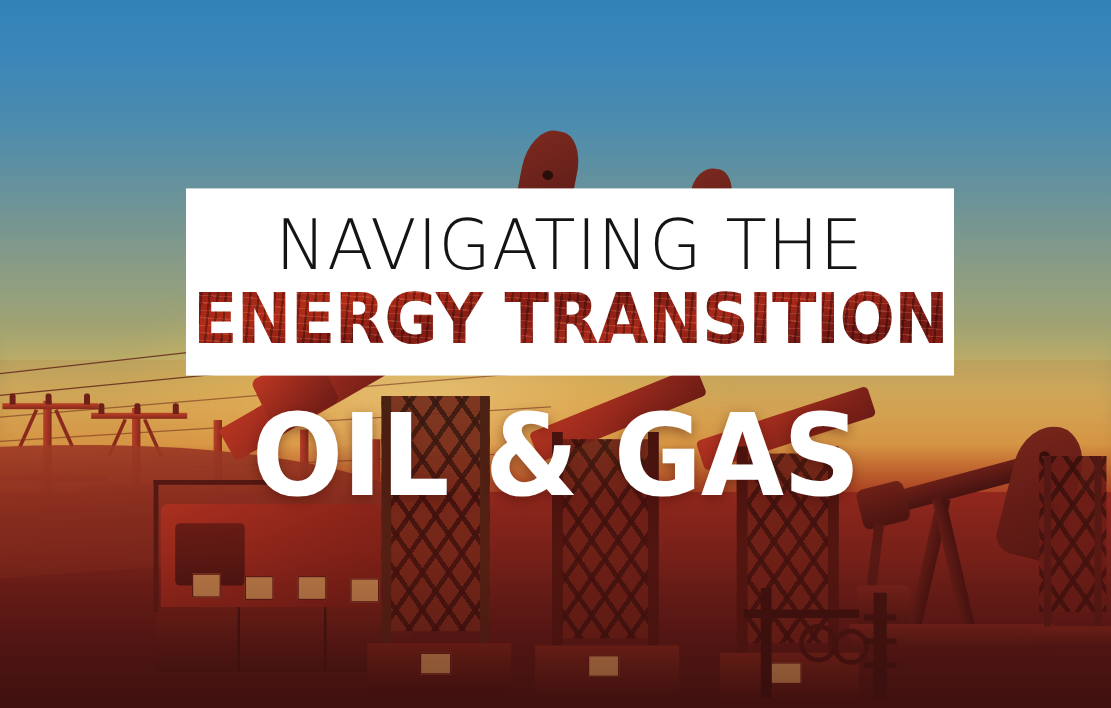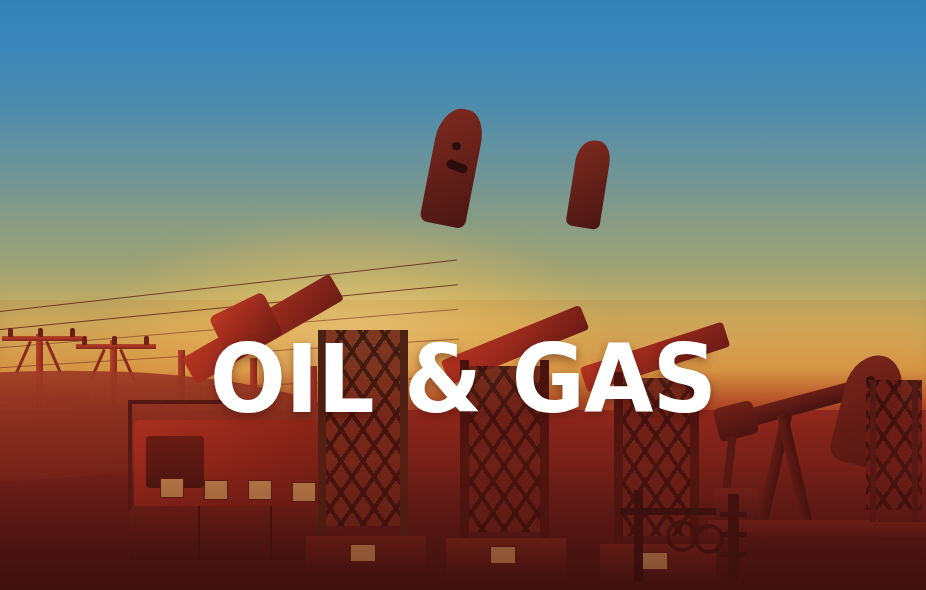--- a/index.html
+++ b/index.html
@@ -426,16 +426,20 @@
     <div style="position:absolute; left:74px; top:34px; width:22px; height:22px; border:4px solid #38100e; border-radius:50%;"></div>
     <div class="pj-post" style="left:108px; top:4px; width:11px; height:88px; background:#30100e;"></div>
     <div class="pj-post" style="left:100px; top:22px; width:27px; height:5px; background:#30100e;"></div>
     <div class="pj-post" style="left:100px; top:42px; width:27px; height:5px; background:#30100e;"></div>
     <div class="pj-post" style="left:100px; top:62px; width:27px; height:5px; background:#30100e;"></div>
   </div>
 
   <div class="warm-cast"></div>
   <div class="foreground-shade"></div>
 
+  <div class="title-card">
+    <div class="line-navigating">NAVIGATING THE</div>
+    <div class="line-energy">ENERGY TRANSITION</div>
+  </div>
 
   <div class="oilgas">OIL &amp; GAS</div>
 
 </div>
 
 </body></html>

